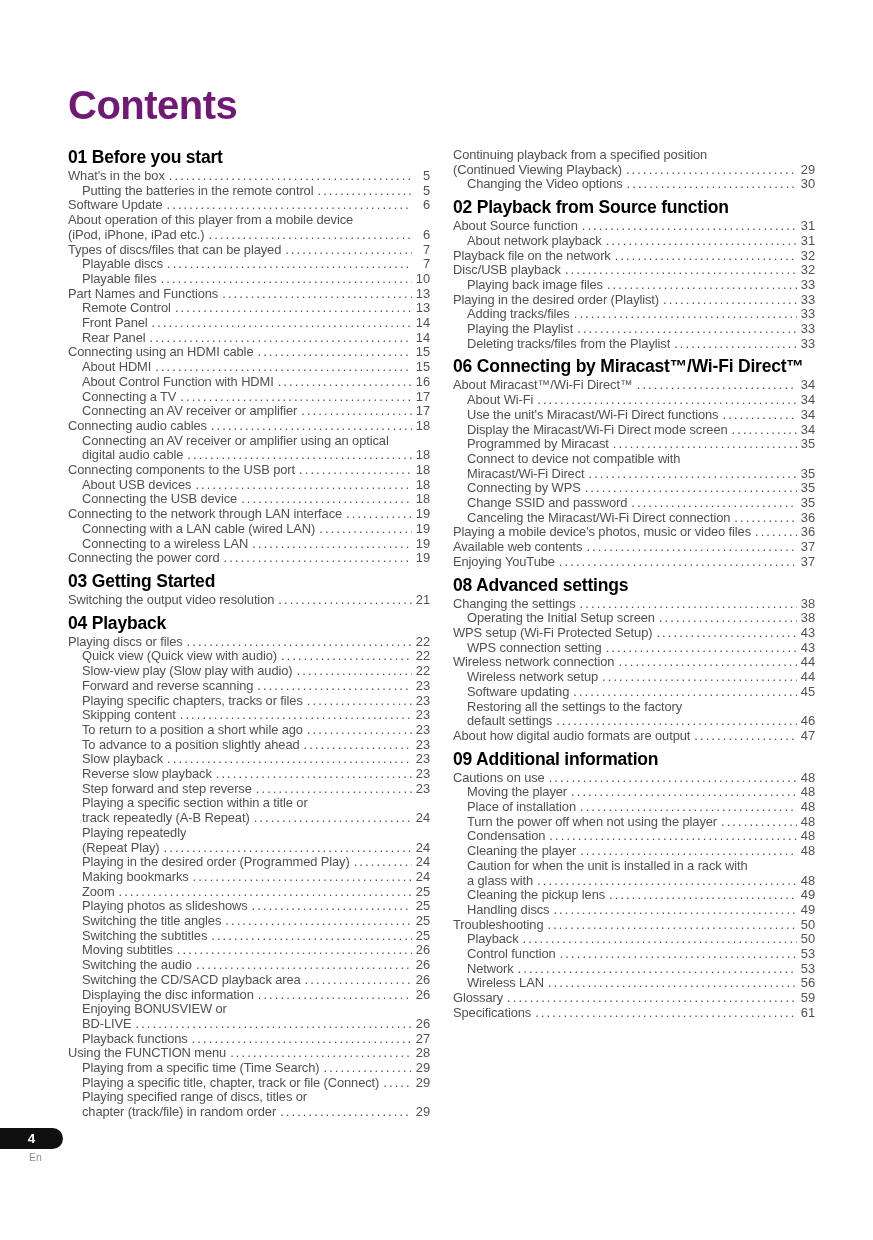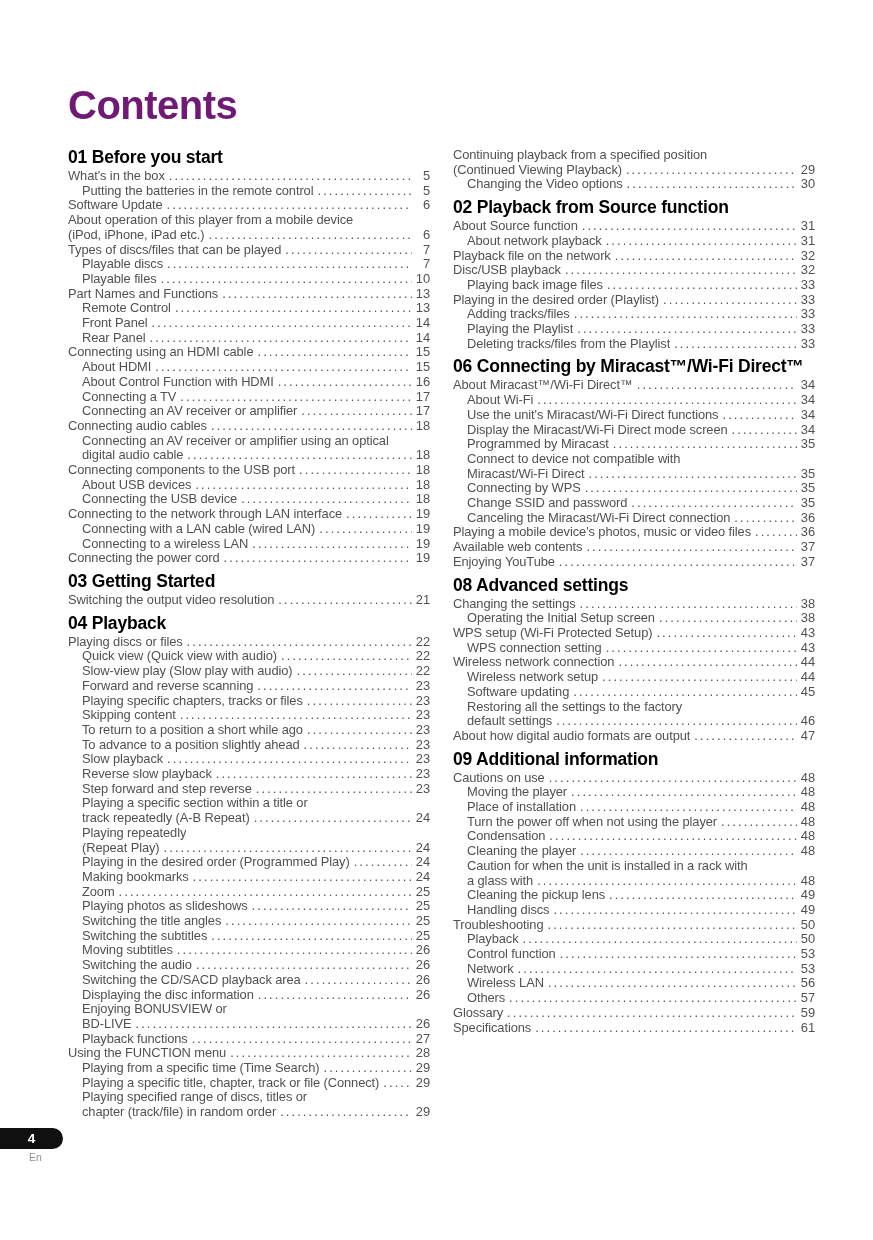--- a/index.html
+++ b/index.html
@@ -671,25 +671,20 @@
           <div class="entry lvl2">
             <span class="etext">Network</span>
             <span class="leader"></span>
             <span class="pagenum">53</span>
           </div>
           <div class="entry lvl2">
             <span class="etext">Wireless LAN</span>
             <span class="leader"></span>
             <span class="pagenum">56</span>
           </div>
-          <div class="entry lvl2">
-            <span class="etext">Others</span>
-            <span class="leader"></span>
-            <span class="pagenum">57</span>
-          </div>
           <div class="entry">
             <span class="etext">Glossary</span>
             <span class="leader"></span>
             <span class="pagenum">59</span>
           </div>
           <div class="entry">
             <span class="etext">Specifications</span>
             <span class="leader"></span>
             <span class="pagenum">61</span>
           </div>

